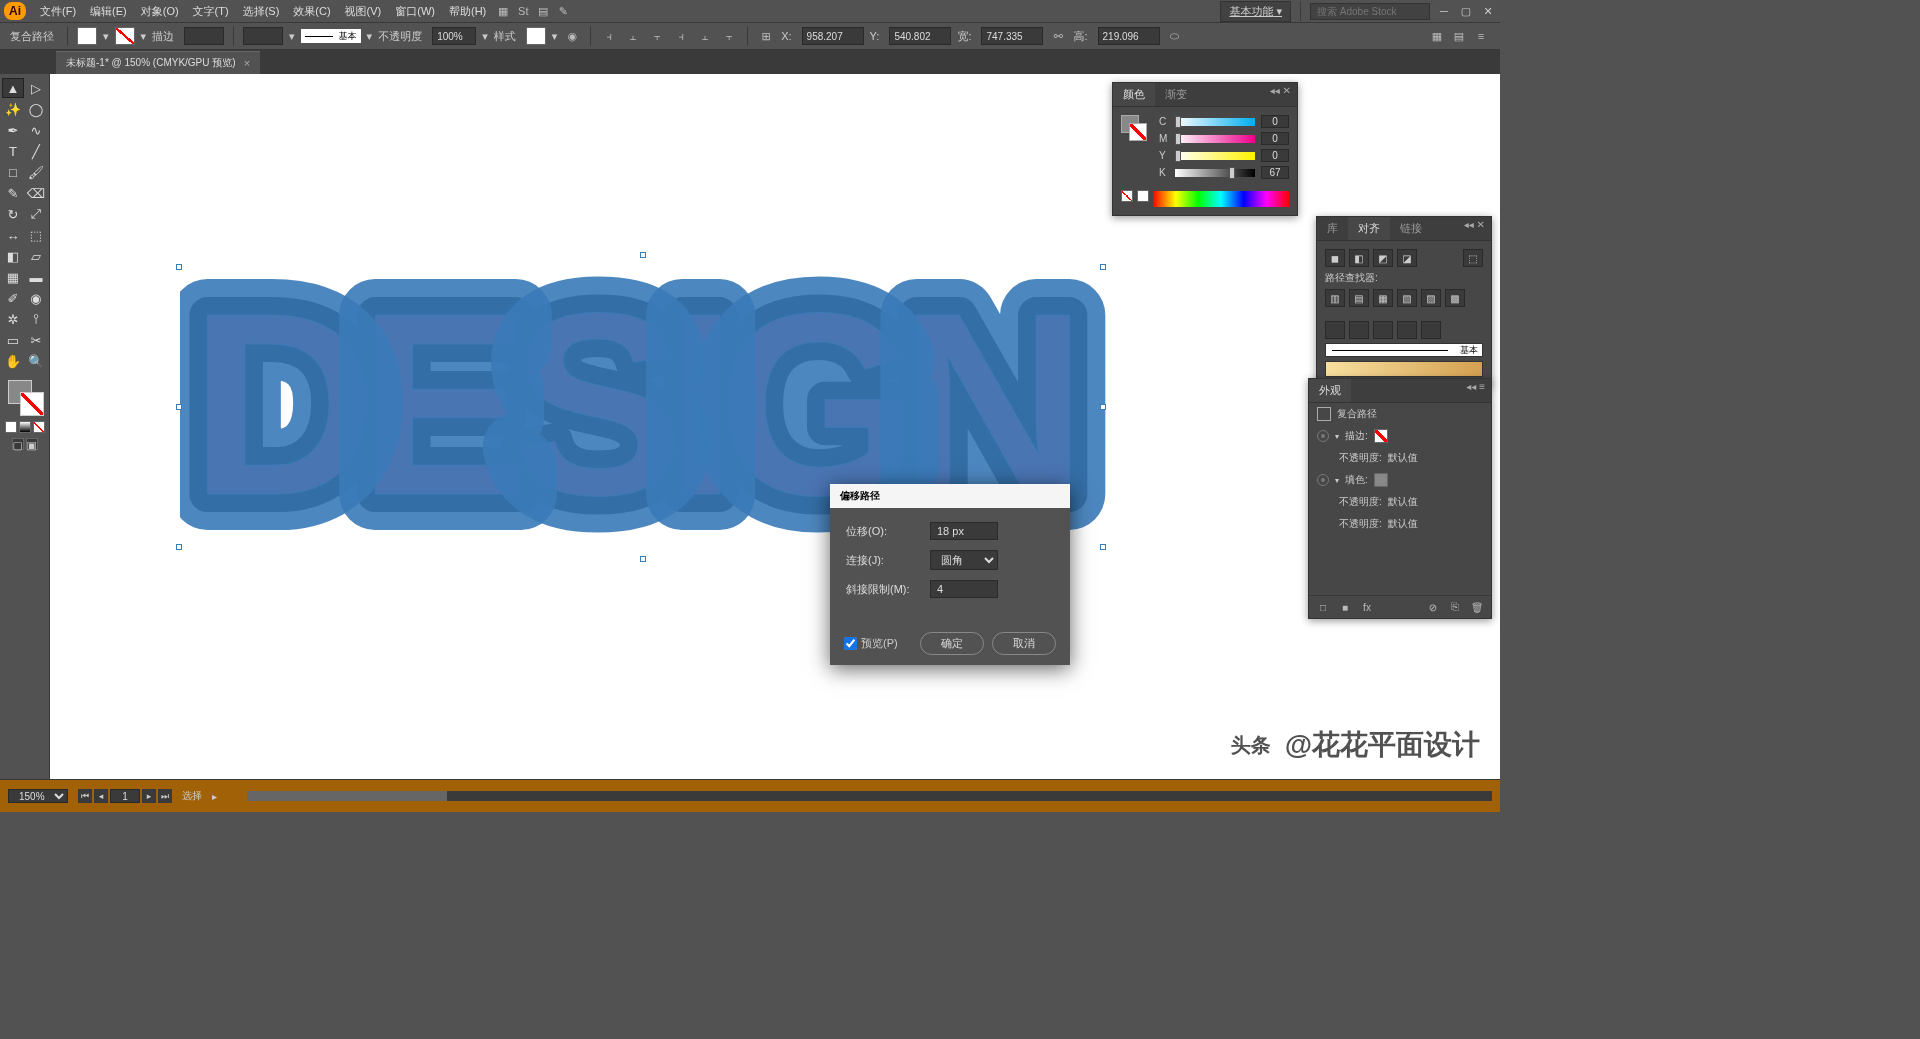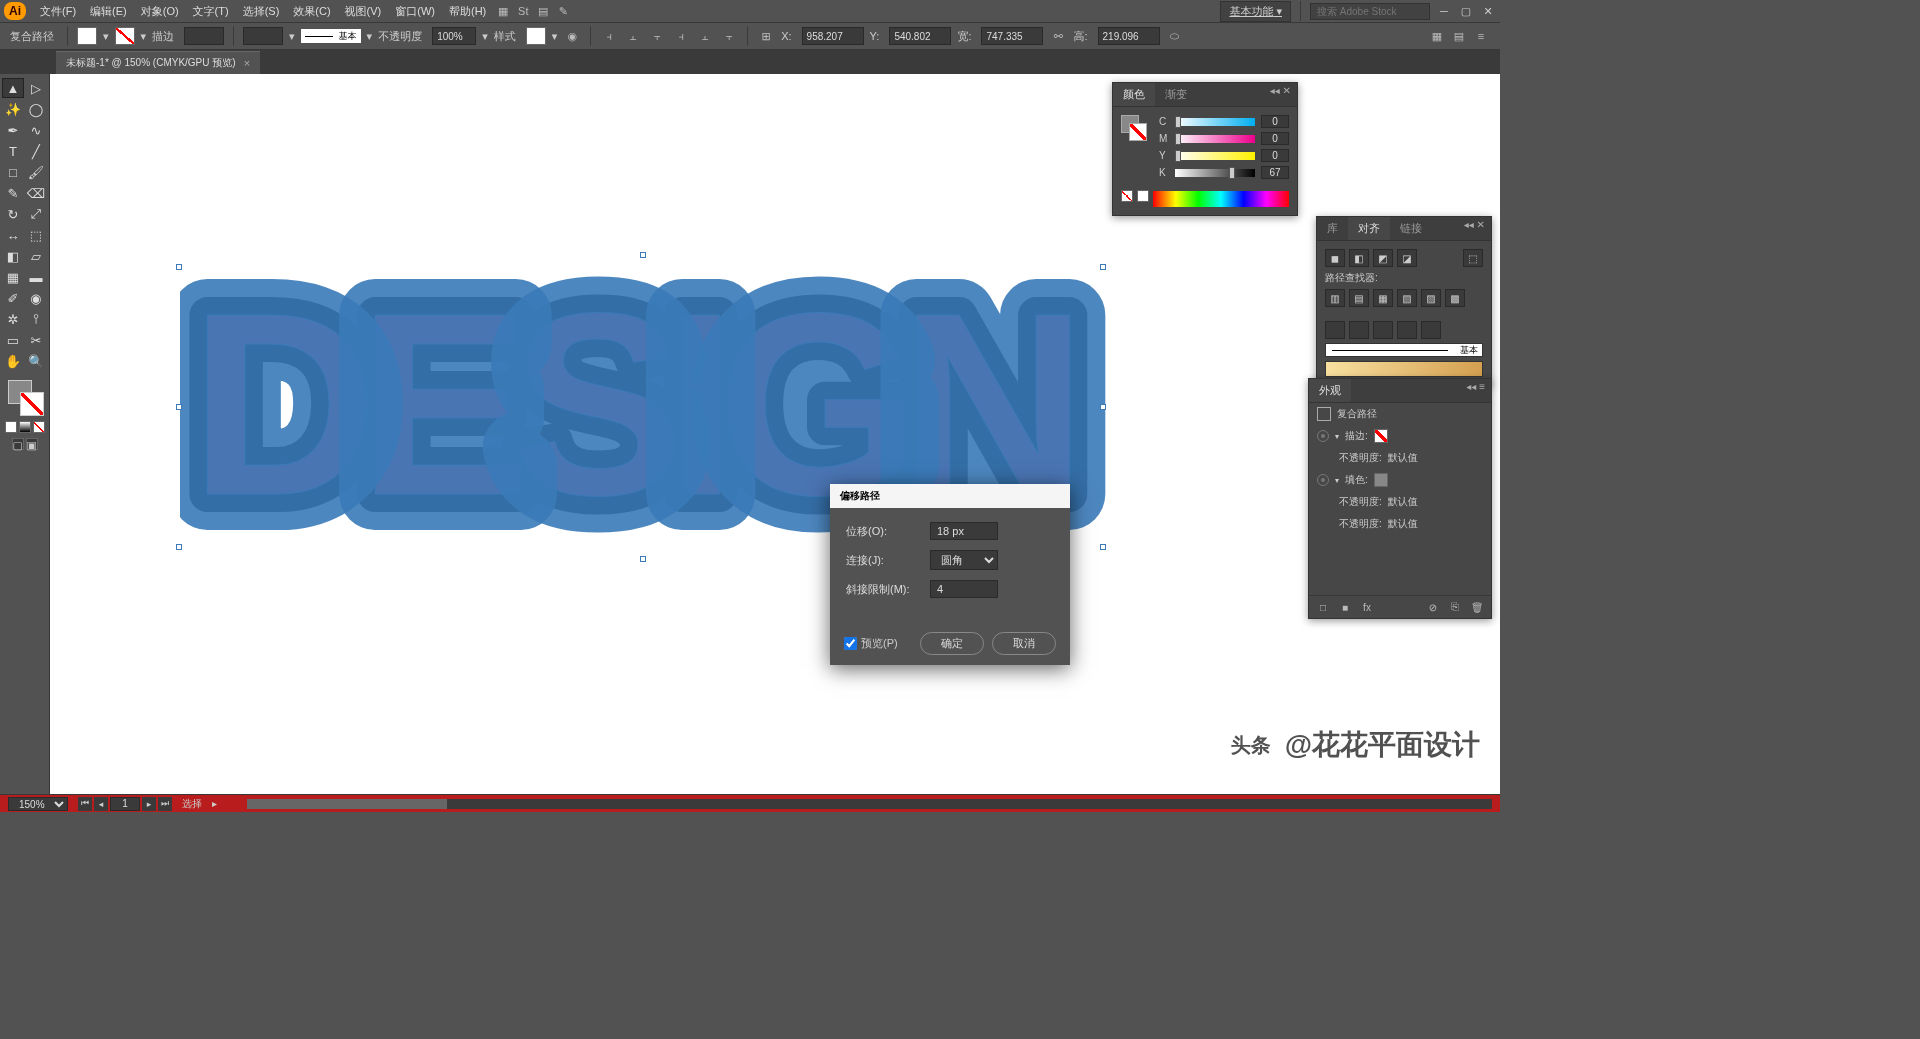--- a/index.html
+++ b/index.html
@@ -88,21 +88,21 @@
 .appear-row.sub { padding-left:30px; }
 .eye { width:12px; height:12px; border:1px solid #777; border-radius:50%; position:relative; }
 .eye::after { content:""; position:absolute; left:3px; top:3px; width:4px; height:4px; background:#777; border-radius:50%; }
 .tri { font-size:8px; }
 .stroke-swatch-mini { width:14px; height:14px; background:#fff; border:1px solid #666; position:relative; }
 .stroke-swatch-mini.none::after { content:""; position:absolute; inset:0; background:linear-gradient(to top right,transparent 40%,red 40%,red 60%,transparent 60%); }
 .stroke-swatch-mini.grey { background:#888; }
 .appear-blank { height:60px; }
 .appear-foot { display:flex; gap:6px; padding:4px 6px; border-top:1px solid #383838; }
 .appear-foot .icon-btn { width:16px; height:14px; font-size:10px; }
-.statusbar { position:absolute; bottom:0; left:0; right:0; height:18px; background:#b91c1c; border-top:1px solid #383838; display:flex; align-items:center; padding:8px 8px; gap:10px; }
+.statusbar { position:absolute; bottom:0; left:0; right:0; height:18px; background:#a16207; border-top:1px solid #383838; display:flex; align-items:center; padding:16px 8px; gap:10px; }
 .zoom-dd { background:#3a3a3a; border:1px solid #2a2a2a; color:#ddd; padding:0 6px; font-size:10px; height:14px; }
 .nav-arrows { display:flex; gap:2px; }
 .nav-btn { width:14px; height:14px; background:#3a3a3a; color:#ccc; display:flex; align-items:center; justify-content:center; font-size:9px; }
 .status-text { font-size:10px; color:#ccc; }
 .hscroll { flex:1; height:10px; background:#3a3a3a; position:relative; margin-left:20px; }
 .hscroll-thumb { position:absolute; left:0; width:200px; height:100%; background:#666; }
 .watermark { position:absolute; right:20px; bottom:30px; font-size:28px; color:#333; font-weight:bold; display:flex; align-items:center; gap:8px; opacity:0.85; }
 .wm-logo { background:#fff; border-radius:4px; padding:2px 6px; font-size:20px; }
 </style>
 </head>

